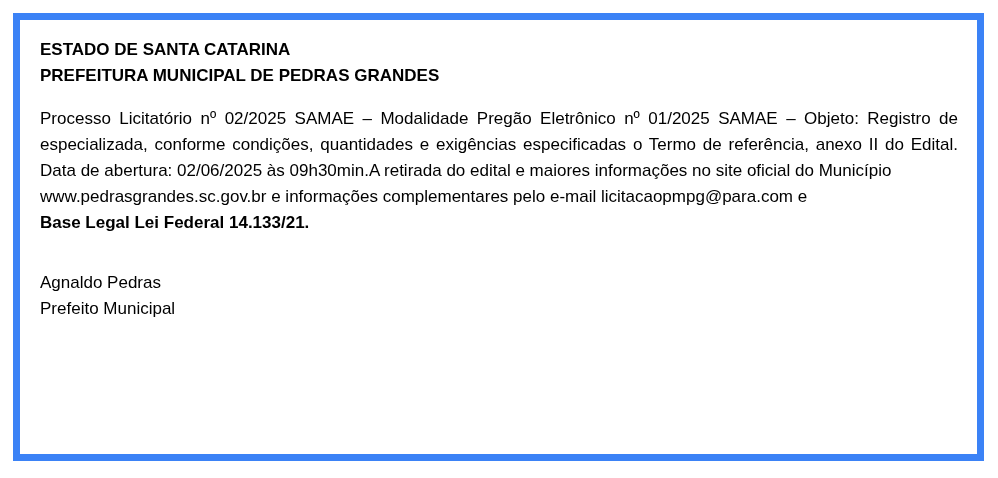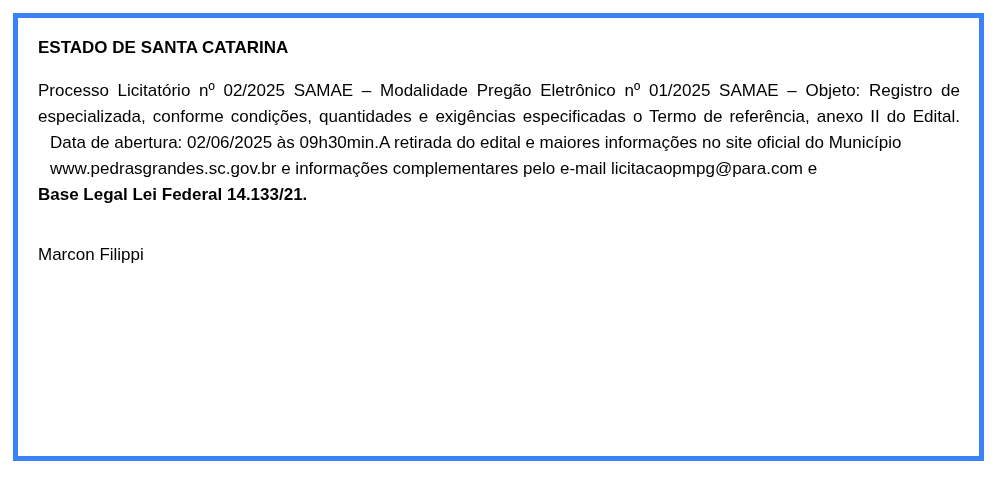--- a/index.html
+++ b/index.html
@@ -10,59 +10,61 @@
     font-family: "Liberation Sans", "DejaVu Sans", sans-serif;
     color: #000000;
     overflow: hidden;
   }
   .notice-box {
     position: absolute;
     left: 13px;
     top: 13px;
     width: 971px;
     height: 448px;
-    border: 5px solid #3b82f6;
+    border: 7px solid #3b82f6;
     background: #ffffff;
     padding: 17px 19px 0 20px;
   }
   .line {
     font-size: 17px;
     line-height: 26px;
     height: 26px;
     white-space: nowrap;
     text-align: left;
   }
-  .line.wrapok { white-space: normal; margin-left: 12px; }
+  .line.wrapok { white-space: normal; }
   .line.fill {
     white-space: normal;
     text-align: justify;
     text-align-last: justify;
   }
   .bold { font-weight: bold; }
   .spacer-a { height: 17px; }
   .spacer-b { height: 14px; }
   .spacer-c { height: 20px; }
 </style>
 </head>
 <body>
 
 <div class="notice-box">
 
   <div class="line bold">ESTADO DE SANTA CATARINA</div>
+  <div class="line bold">PREFEITURA MUNICIPAL DE PEDRAS GRANDES</div>
 
   <div class="spacer-a"></div>
 
 
   <div class="line fill">Processo Licitatório nº 02/2025 SAMAE – Modalidade Pregão Eletrônico nº 01/2025 SAMAE – Objeto: Registro de</div>
   <div class="line fill">especializada, conforme condições, quantidades e exigências especificadas o Termo de referência, anexo II do Edital.</div>
   <div class="line wrapok">Data de abertura: 02/06/2025 às 09h30min.A retirada do edital e maiores informações no site oficial do Município</div>
   <div class="line wrapok">www.pedrasgrandes.sc.gov.br e informações complementares pelo e-mail licitacaopmpg@para.com e</div>
 
   <div class="line bold">Base Legal Lei Federal 14.133/21.</div>
 
   <div class="spacer-b"></div>
 
 
   <div class="spacer-c"></div>
 
-  <div class="line">Marcon Filippi</div>
+  <div class="line">Agnaldo Pedras</div>
+  <div class="line">Prefeito Municipal</div>
 
 </div>
 
 </body></html>

